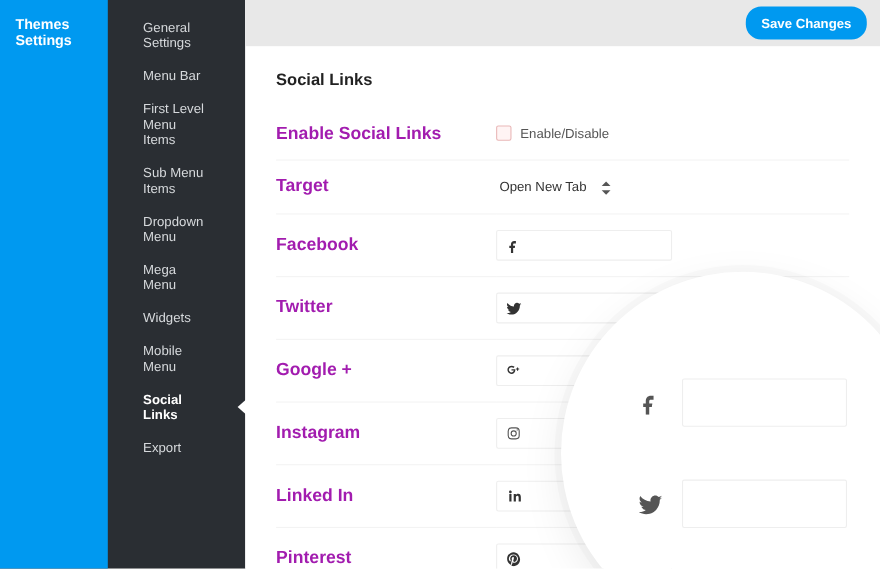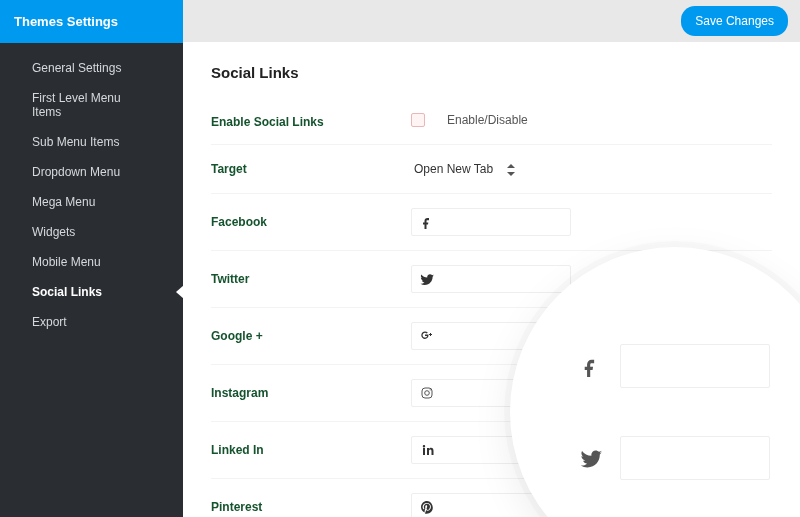--- a/index.html
+++ b/index.html
@@ -1,38 +1,38 @@
 <!DOCTYPE html>
 <html><head>
 <meta charset="utf-8">
 <style>
   * { box-sizing: border-box; margin: 0; padding: 0; }
   html, body { width: 800px; height: 517px; font-family: -apple-system, "Helvetica Neue", Arial, sans-serif; font-size: 12px; color: #333; overflow: hidden; }
   .app { display: flex; width: 100%; height: 100%; }
-  .sidebar { width: 183px; background: #2a2e33; color: #e8eaec; display: flex; flex-direction: column; }
+  .sidebar { width: 223px; background: #2a2e33; color: #e8eaec; display: flex; flex-direction: row; }
   .sidebar-header { background: #0099f0; color: #fff; padding: 14px 14px; font-weight: 600; font-size: 13px; }
   .sidebar-items { padding: 10px 0; }
   .sidebar-item { padding: 8px 32px; font-size: 12px; color: #d6d9dc; cursor: pointer; position: relative; }
   .sidebar-item.active { color: #fff; font-weight: 600; }
   .sidebar-item.active::after {
     content: ""; position: absolute; right: -1px; top: 50%; transform: translateY(-50%);
     width: 0; height: 0; border-top: 7px solid transparent; border-bottom: 7px solid transparent;
     border-right: 8px solid #ffffff;
   }
   .main { flex: 1; display: flex; flex-direction: column; background: #fff; position: relative; }
   .topbar { background: #e8e8e8; height: 42px; display: flex; align-items: center; justify-content: flex-end; padding: 0 12px; }
-  .save-btn { background: #0099f0; color: #fff; border: none; border-radius: 14px; padding: 8px 14px; font-size: 12px; font-weight: 400; cursor: pointer; }
+  .save-btn { background: #0099f0; color: #fff; border: none; border-radius: 14px; padding: 8px 14px; font-size: 12px; font-weight: 700; cursor: pointer; }
   .content { padding: 22px 28px; overflow: hidden; position: relative; flex: 1; }
   .page-title { font-size: 15px; font-weight: 700; color: #222; margin-bottom: 18px; }
   .settings-table { width: 100%; border-collapse: collapse; }
   .settings-table tr { border-bottom: 1px solid #f3f3f3; }
   .settings-table td { padding: 14px 0; vertical-align: middle; }
-  .settings-table td.label { width: 200px; font-size: 12px; font-weight: 700; color: #14532d; }
+  .settings-table td.label { width: 200px; font-size: 16px; font-weight: 700; color: #a21caf; }
   .settings-table td.control { }
-  .checkbox-field { display: inline-flex; align-items: center; gap: 22px; font-size: 12px; color: #555; }
+  .checkbox-field { display: inline-flex; align-items: center; gap: 8px; font-size: 12px; color: #555; }
   .checkbox-field .box { width: 14px; height: 14px; border: 1px solid #e9b7b7; border-radius: 2px; background: #fff4f4; display: inline-block; }
   .select-field { display: inline-flex; align-items: flex-end; gap: 14px; font-size: 12px; color: #333; border: 1px solid transparent; padding: 2px 2px; cursor: pointer; }
   .sort-icon { display:inline-block; width:8px; height:12px; position:relative; }
   .sort-icon::before, .sort-icon::after { content:""; position:absolute; left:0; width:0; height:0; border-left:4px solid transparent; border-right:4px solid transparent; }
   .sort-icon::before { top:0; border-bottom:4px solid #555; }
   .sort-icon::after  { bottom:0; border-top:4px solid #555; }
   .text-input { width: 160px; height: 28px; border: 1px solid #eee; border-radius: 2px; padding: 0 8px; font-size: 12px; color: #333; display: inline-flex; align-items: center; background:#fff; }
   .text-input .icon { width: 14px; height: 14px; display: inline-flex; align-items:center; justify-content:center; }
   .text-input .icon svg { width:14px; height:14px; fill:#333; }
   
@@ -63,20 +63,21 @@
     <path id="ic-linkedin" d="M3 5h2v7H3V5zm1-3c.7 0 1.2.6 1.2 1.2S4.7 4.5 4 4.5 2.8 3.9 2.8 3.2 3.3 2 4 2zm3 3h2v1c.3-.6 1-1.2 2-1.2 2.1 0 2.5 1.4 2.5 3.2V12h-2V8.5c0-.8 0-1.9-1.2-1.9S9 7.6 9 8.5V12H7V5z"></path>
     <path id="ic-pinterest" d="M7 1C3.7 1 1 3.7 1 7c0 2.5 1.5 4.6 3.7 5.5-.1-.5-.1-1.2 0-1.7.1-.4.7-2.9.7-2.9s-.2-.4-.2-1c0-.9.5-1.6 1.2-1.6.6 0 .8.4.8 1 0 .6-.4 1.5-.6 2.3-.2.7.4 1.3 1.1 1.3 1.3 0 2.3-1.4 2.3-3.3 0-1.7-1.2-2.9-3-2.9-2 0-3.2 1.5-3.2 3.1 0 .6.2 1.2.5 1.6.1.1.1.1 0 .2 0 .2-.2.6-.2.7 0 .1-.1.1-.2.1-.8-.4-1.3-1.5-1.3-2.5 0-2 1.5-3.9 4.3-3.9 2.2 0 4 1.6 4 3.7 0 2.2-1.4 4-3.3 4-.7 0-1.3-.3-1.5-.8l-.4 1.6c-.2.6-.6 1.4-.8 1.9.6.2 1.2.3 1.9.3 3.3 0 6-2.7 6-6S10.3 1 7 1z"></path>
   </defs>
 </svg>
 
 <div class="app">
   <aside class="sidebar">
     <div class="sidebar-header">Themes Settings</div>
     <nav class="sidebar-items">
       <div class="sidebar-item"><span>General Settings</span></div>
+      <div class="sidebar-item"><span>Menu Bar</span></div>
       <div class="sidebar-item"><span>First Level Menu Items</span></div>
       <div class="sidebar-item"><span>Sub Menu Items</span></div>
       <div class="sidebar-item"><span>Dropdown Menu</span></div>
       <div class="sidebar-item"><span>Mega Menu</span></div>
       <div class="sidebar-item"><span>Widgets</span></div>
       <div class="sidebar-item"><span>Mobile Menu</span></div>
       <div class="sidebar-item active"><span>Social Links</span></div>
       <div class="sidebar-item"><span>Export</span></div>
     </nav>
   </aside>

